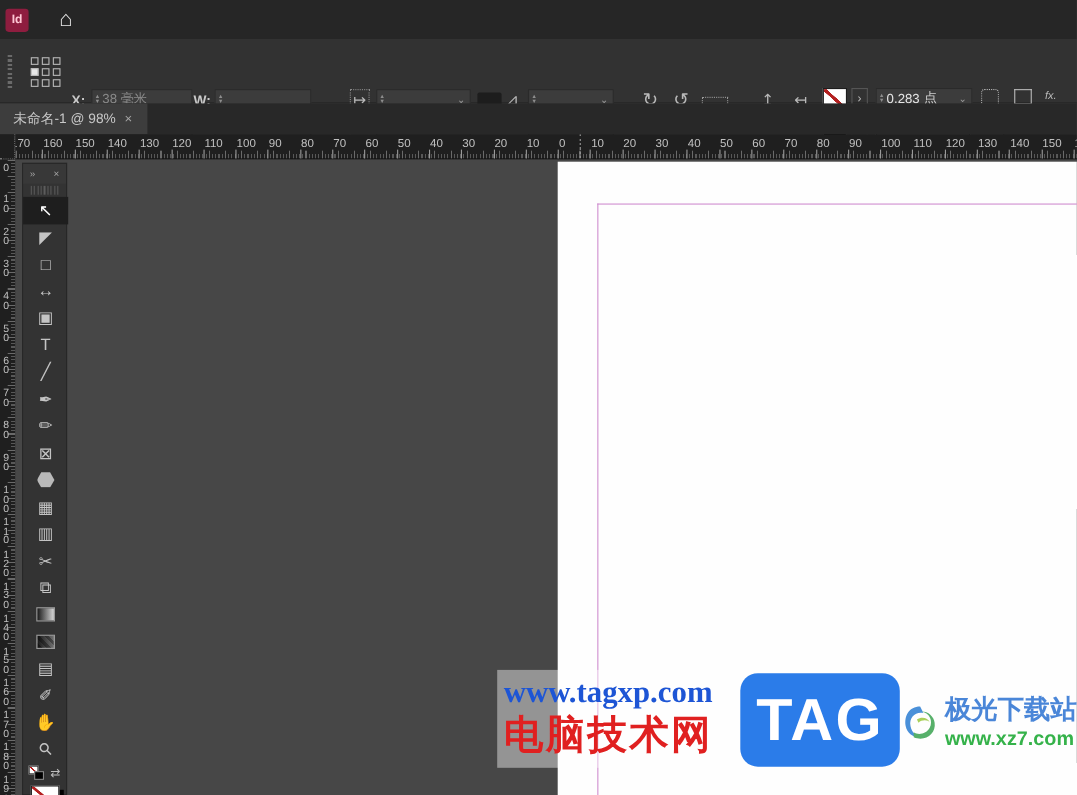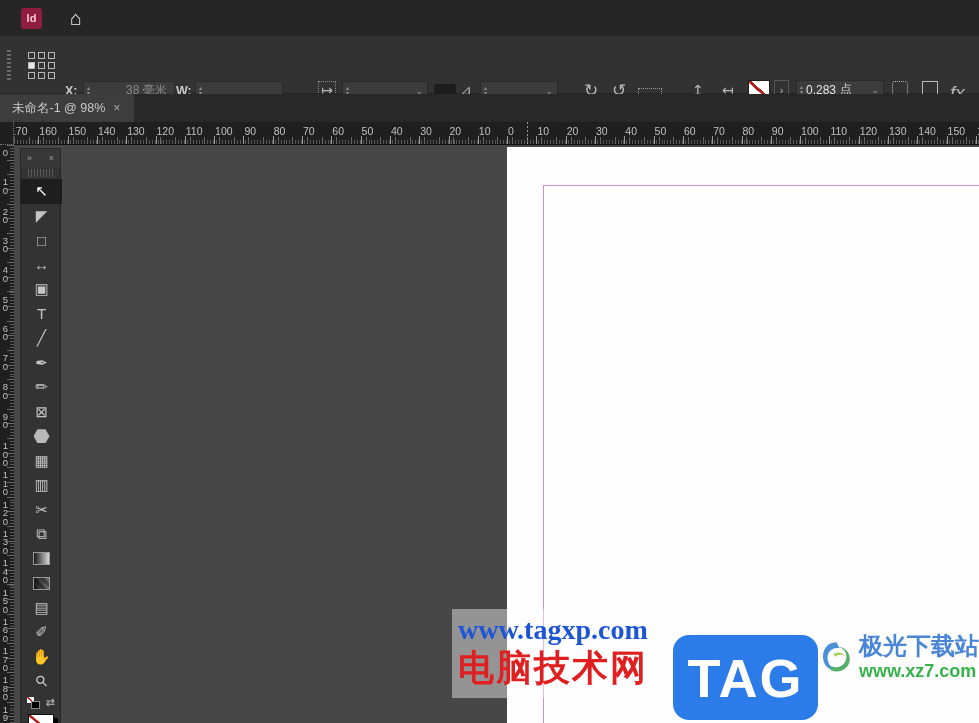--- a/index.html
+++ b/index.html
@@ -3,21 +3,21 @@
 <meta charset="utf-8">
 <style>
   * { margin:0; padding:0; box-sizing:border-box; }
   html,body { width:979px; height:723px; overflow:hidden; background:#474747;
               font-family:"Liberation Sans", sans-serif; }
   #stage { position:relative; width:979px; height:723px; }
 
   
   #menubar { position:absolute; left:0; top:0; width:979px; height:36px;
              background:#262626; display:flex; align-items:center; }
-  #id-logo { width:21px; height:21px; margin-left:21px; background:#8e1d3f;
+  #id-logo { width:21px; height:21px; margin-left:5px; background:#8e1d3f;
              color:#ffc7d4; font-size:11px; font-weight:bold; border-radius:3px;
              display:flex; align-items:center; justify-content:center; }
   #home-btn { color:#e8e8e8; font-size:20px; margin-left:22px; width:24px; text-align:center; }
   #menu-items { display:flex; margin-left:22px; }
   .menu-item { color:#d2d2d2; font-size:14.5px; padding:8px 13px; cursor:default; }
   .menu-item u { text-decoration:underline; }
 
   
   #cpanel { position:absolute; left:0; top:36px; width:979px; height:58px;
             background:#323232; border-bottom:1px solid #242424; color:#bdbdbd; }
@@ -117,21 +117,21 @@
 
   
   #wm-tagxp { position:absolute; left:452px; top:609px; width:210px; height:89px;
               background:rgba(255,255,255,0.42); padding:3px 6px; z-index:40; }
   #wm-title { color:#e02020; font-size:36px; font-weight:bold; letter-spacing:2px; line-height:40px;
               white-space:nowrap; }
   #wm-url { color:#1d55d5; font-size:28px; font-weight:bold; line-height:36px;
             font-family:"Liberation Serif", serif; white-space:nowrap; }
   #wm-tag-logo { position:absolute; left:673px; top:612px; width:145px; height:85px; background:#2b7ce9;
                  border-radius:16px; color:#ffffff; font-size:54px; font-weight:bold;
-                 display:flex; align-items:center; justify-content:center; letter-spacing:2px; z-index:40;margin-top:23px; }
+                 display:flex; align-items:center; justify-content:center; letter-spacing:2px; z-index:40; }
   #wm-xz7 { position:absolute; left:816px; top:625px; width:163px; height:64px; display:flex;
             align-items:center; z-index:40; }
   #xz7-text { display:flex; flex-direction:column; margin-left:2px; }
   #xz7-title { color:#4a86d8; font-size:24px; font-weight:bold; white-space:nowrap; line-height:28px; }
   #xz7-url { color:#35b24a; font-size:18px; font-weight:bold; line-height:22px; }
 </style>
 </head>
 <body>
 
 <div id="stage">
@@ -149,21 +149,21 @@
         <span class="rp" style="left: 20px; top: 0px;"></span>
         <span class="rp fill" style="left: 0px; top: 10px;"></span>
         <span class="rp" style="left: 10px; top: 10px;"></span>
         <span class="rp" style="left: 20px; top: 10px;"></span>
         <span class="rp" style="left: 0px; top: 20px;"></span>
         <span class="rp" style="left: 10px; top: 20px;"></span>
         <span class="rp" style="left: 20px; top: 20px;"></span>
       </div>
 
     <div class="cp-label" style="left:65px;top:48px;">X:</div>
-    <div class="cp-field" style="left:83px;top:45px;width:92px;gap:33px;">
+    <div class="cp-field" style="left:83px;top:45px;width:92px;">
       <span class="spin">▴<br>▾</span>
       <span>38 毫米</span>
     </div>
     <div class="cp-label" style="left:65px;top:73px;">Y:</div>
     <div class="cp-field" style="left:83px;top:70px;width:92px;">
       <span class="spin">▴<br>▾</span>
       <span>87.5 毫米</span>
     </div>
 
     <div class="cp-label" style="left:176px;top:48px;">W:</div>
@@ -228,21 +228,21 @@
       <span style="margin-left:4px;color:#cfcfcf;">点</span>
       <span class="dd-arrow">⌄</span>
     </div>
     <div class="stroke-preview" style="left:796px;top:70px;">
         <span class="bar"></span>
       </div>
     <div class="cp-icon" style="left:886px;top:72px;font-size:10px;color:#9a9a9a;">⌄</div>
 
     <div class="corner-dotted" style="position:absolute;left:892px;top:45px;width:16px;height:16px;"></div>
     <div style="position:absolute;left:922px;top:45px;width:16px;height:16px;border:1px solid #b9b9b9;border-bottom:3px solid #dedede;"></div>
-    <div class="cp-icon" style="left:950px;top:46px;font-style:italic;font-size:19px;">fx.</div>
+    <div class="cp-icon" style="left:950px;top:46px;font-style:italic;font-size:10px;">fx.</div>
 
     <div class="checker" style="position:absolute;left:890px;top:70px;width:15px;height:15px;border:1px solid #555;"></div>
     <div class="cp-field" style="left:912px;top:69px;width:50px;color:#e6e6e6;padding-left:6px;">
       <span>100%</span>
     </div>
     <div class="fly-btn" style="left:962px;top:69px;height:19px;">›</div>
   </div>
 
   <div id="tabbar">
     <div id="doc-tab">

